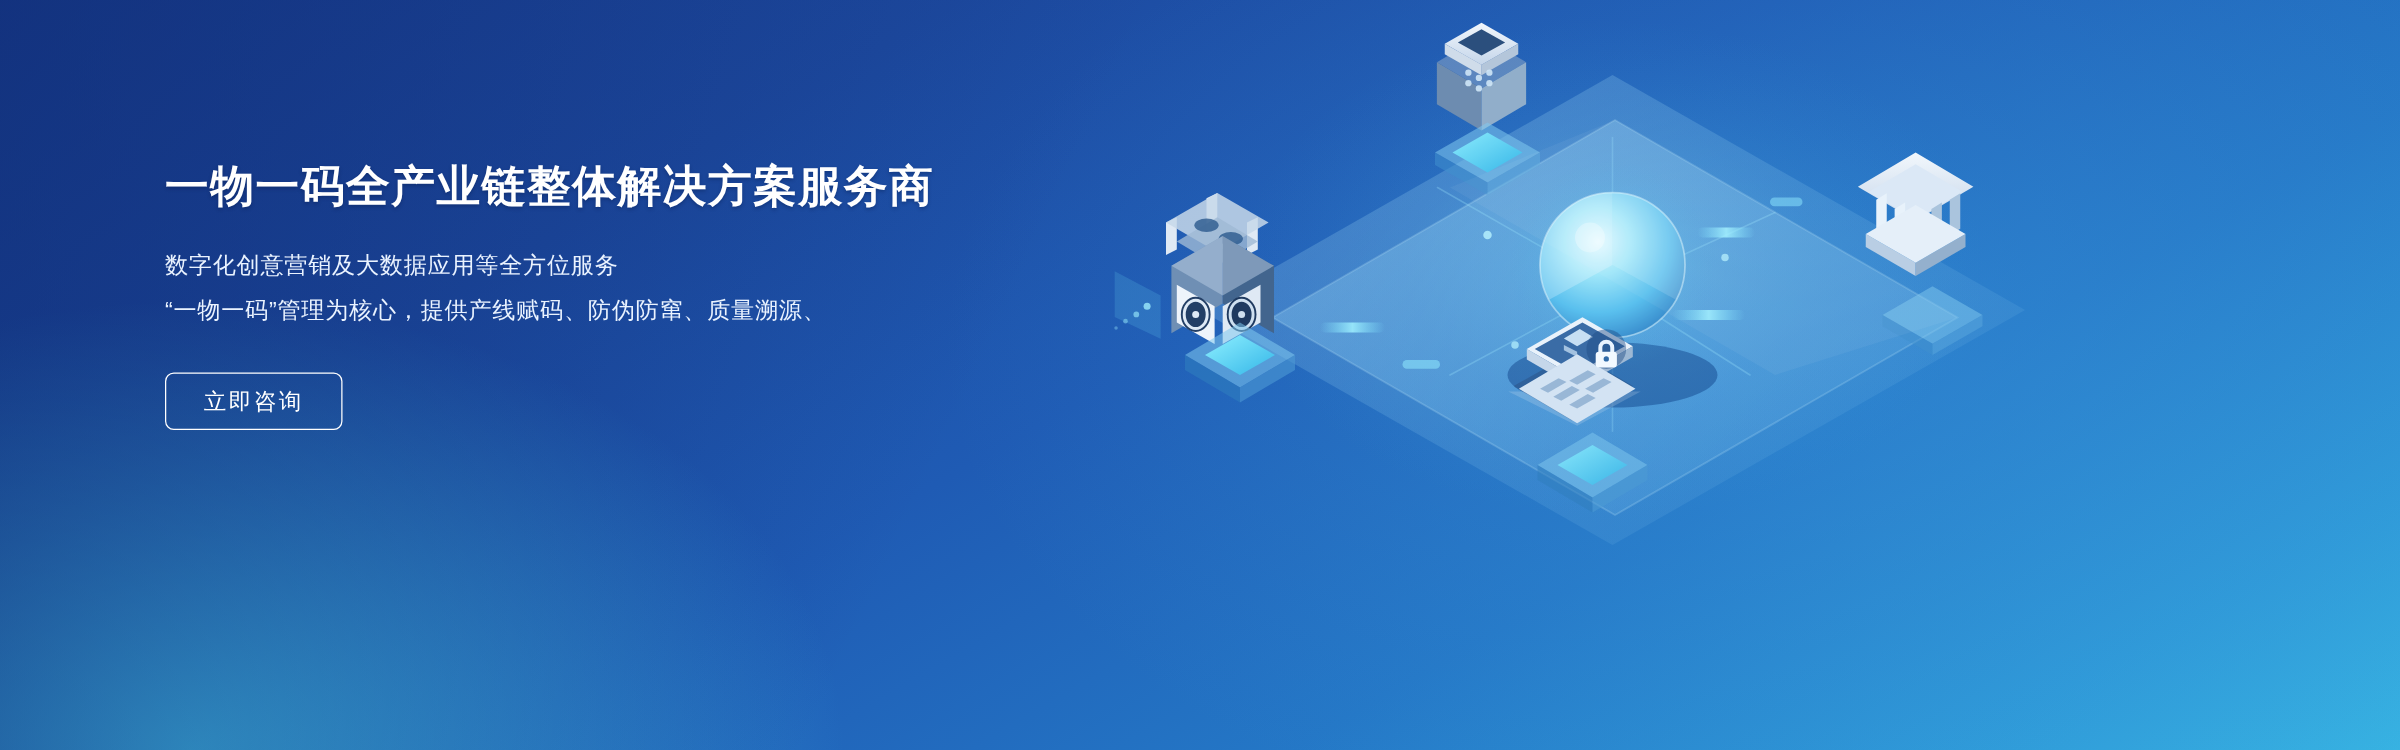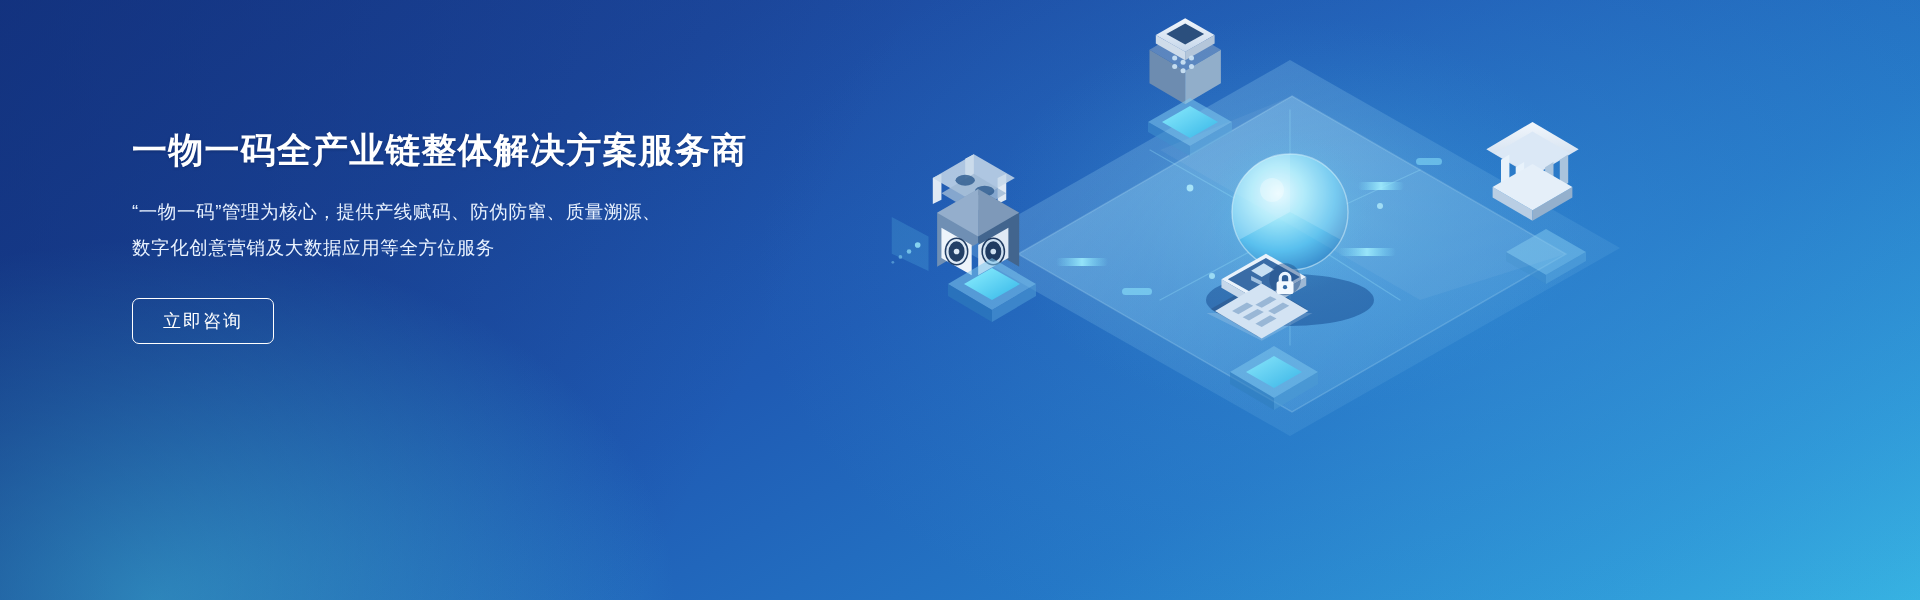--- a/index.html
+++ b/index.html
@@ -47,22 +47,22 @@
 </head>
 <body>
 
 <div class="banner">
   <div class="bg-sheen"></div>
 
   <div class="copy">
     <h1 class="headline">一物一码全产业链整体解决方案服务商</h1>
 
     <p class="sub">
+      <span>数字化创意营销及大数据应用等全方位服务</span>
       <span>“一物一码”管理为核心，提供产线赋码、防伪防窜、质量溯源、</span>
-      <span>数字化创意营销及大数据应用等全方位服务</span>
     </p>
 
     <button class="cta">立即咨询</button>
   </div>
 
   <div class="art">
     <svg viewBox="0 0 1060 600" xmlns="http://www.w3.org/2000/svg">
       <defs>
         <linearGradient id="plat" x1="0" y1="0" x2="1" y2="1">
           <stop offset="0%" stop-color="#9fd6f2" stop-opacity=".42"></stop>

